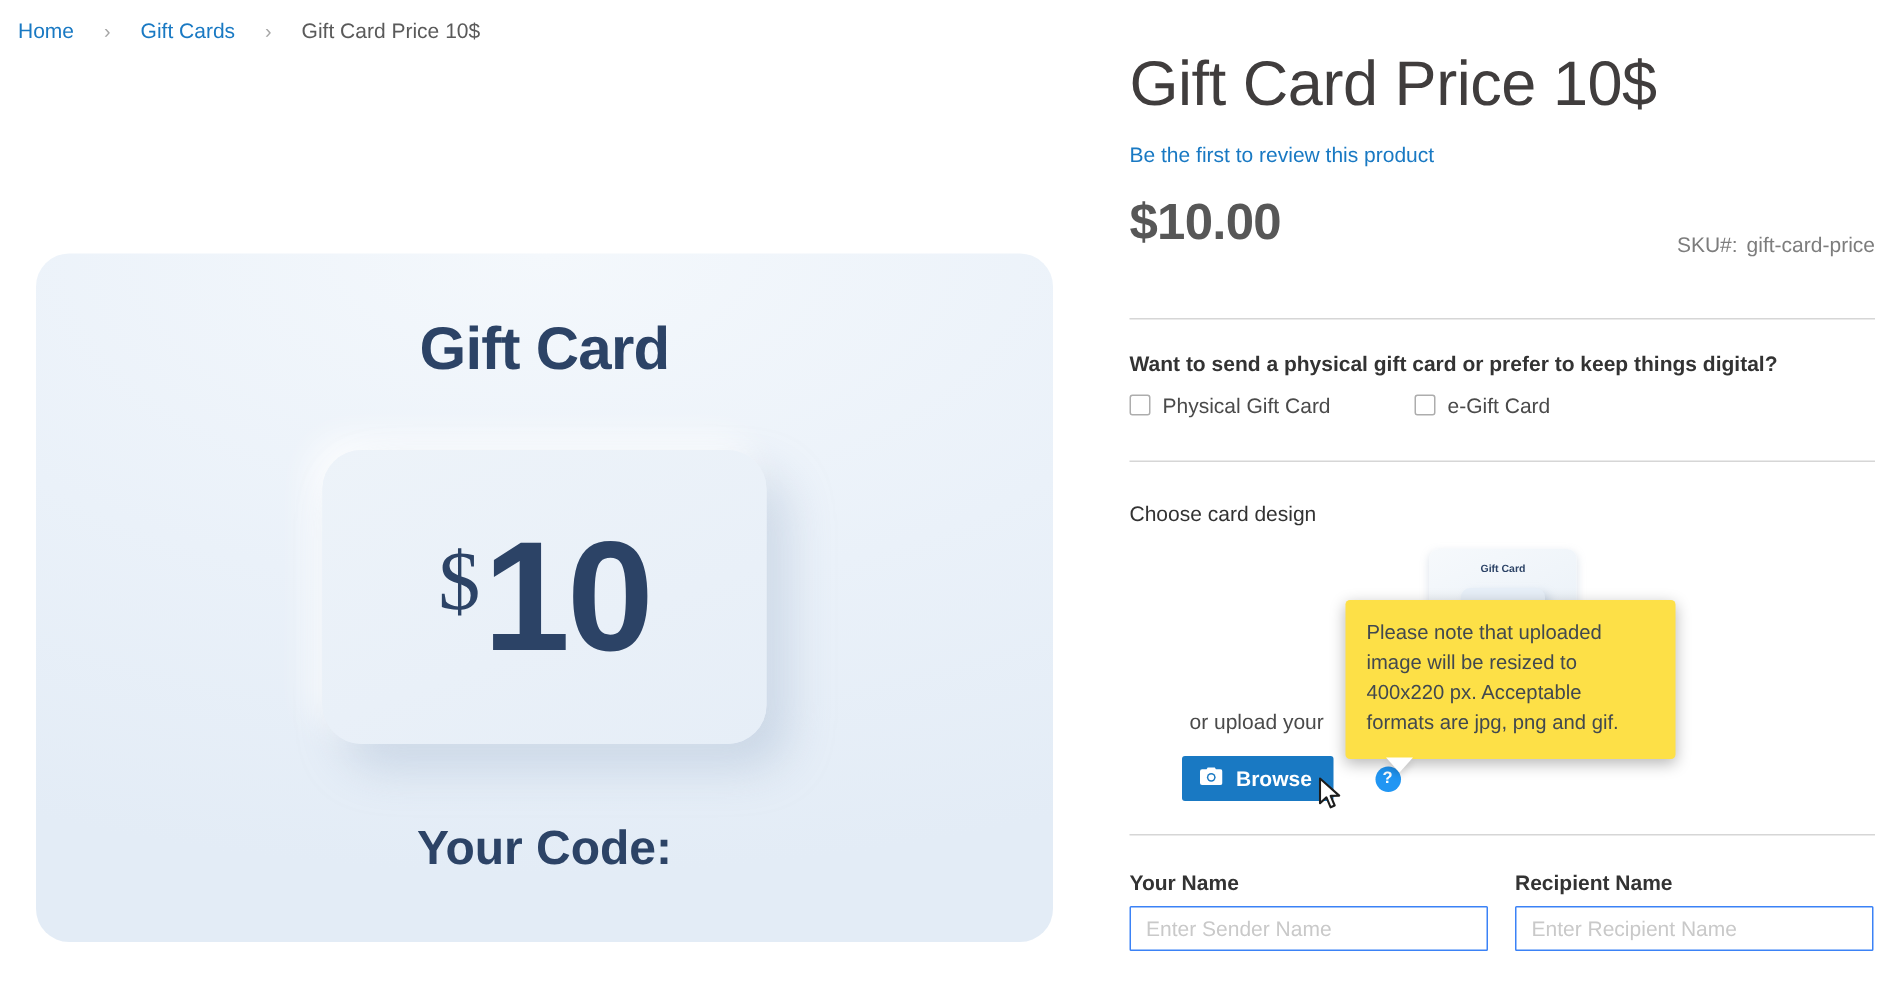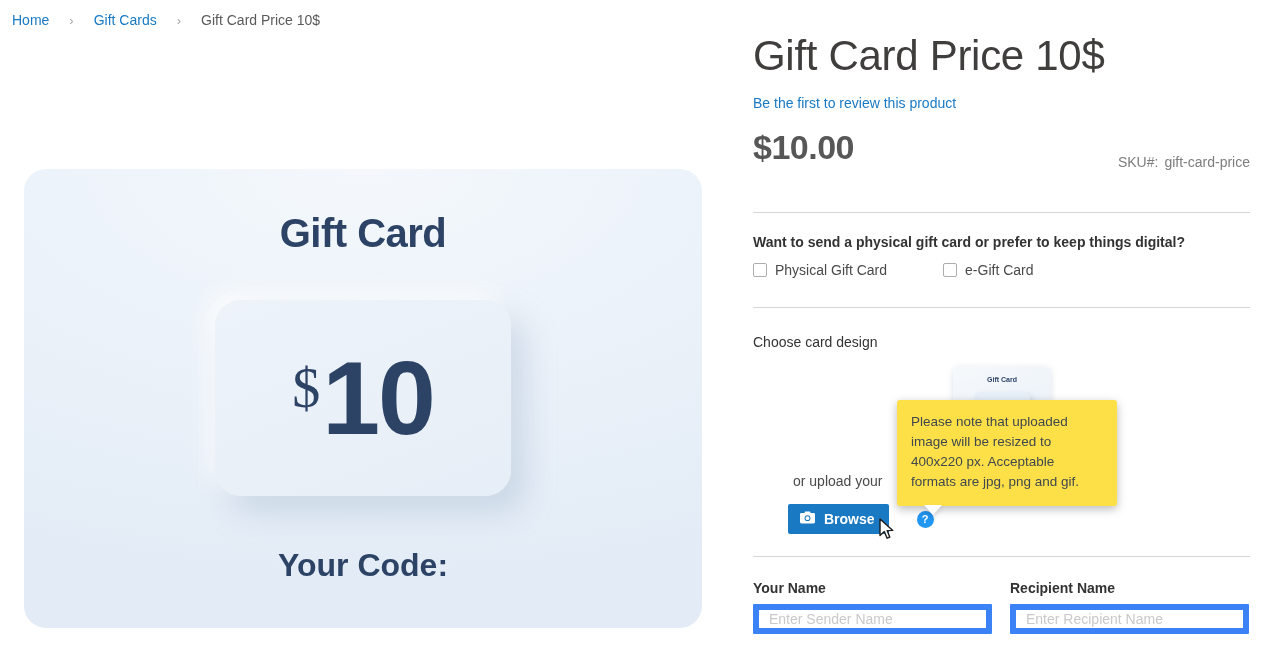--- a/index.html
+++ b/index.html
@@ -321,21 +321,21 @@
   .field-label {
     font-size: 14px;
     font-weight: bold;
     color: #333333;
     display: block;
     margin-bottom: 8px;
   }
   .field-input {
     width: 100%;
     height: 30px;
-    border: 6px solid #3b82f6;
+    border: 1px solid #3b82f6;
     border-radius: 1px;
     padding: 0 10px;
     font-size: 14px;
     color: #ef4444;
     font-family: "Liberation Sans", sans-serif;
     background: #ffffff;
   }
   .field-input::placeholter { color: #c2c2c2; }
   .field-input::placeholder { color: #c9c9c9; }
 

